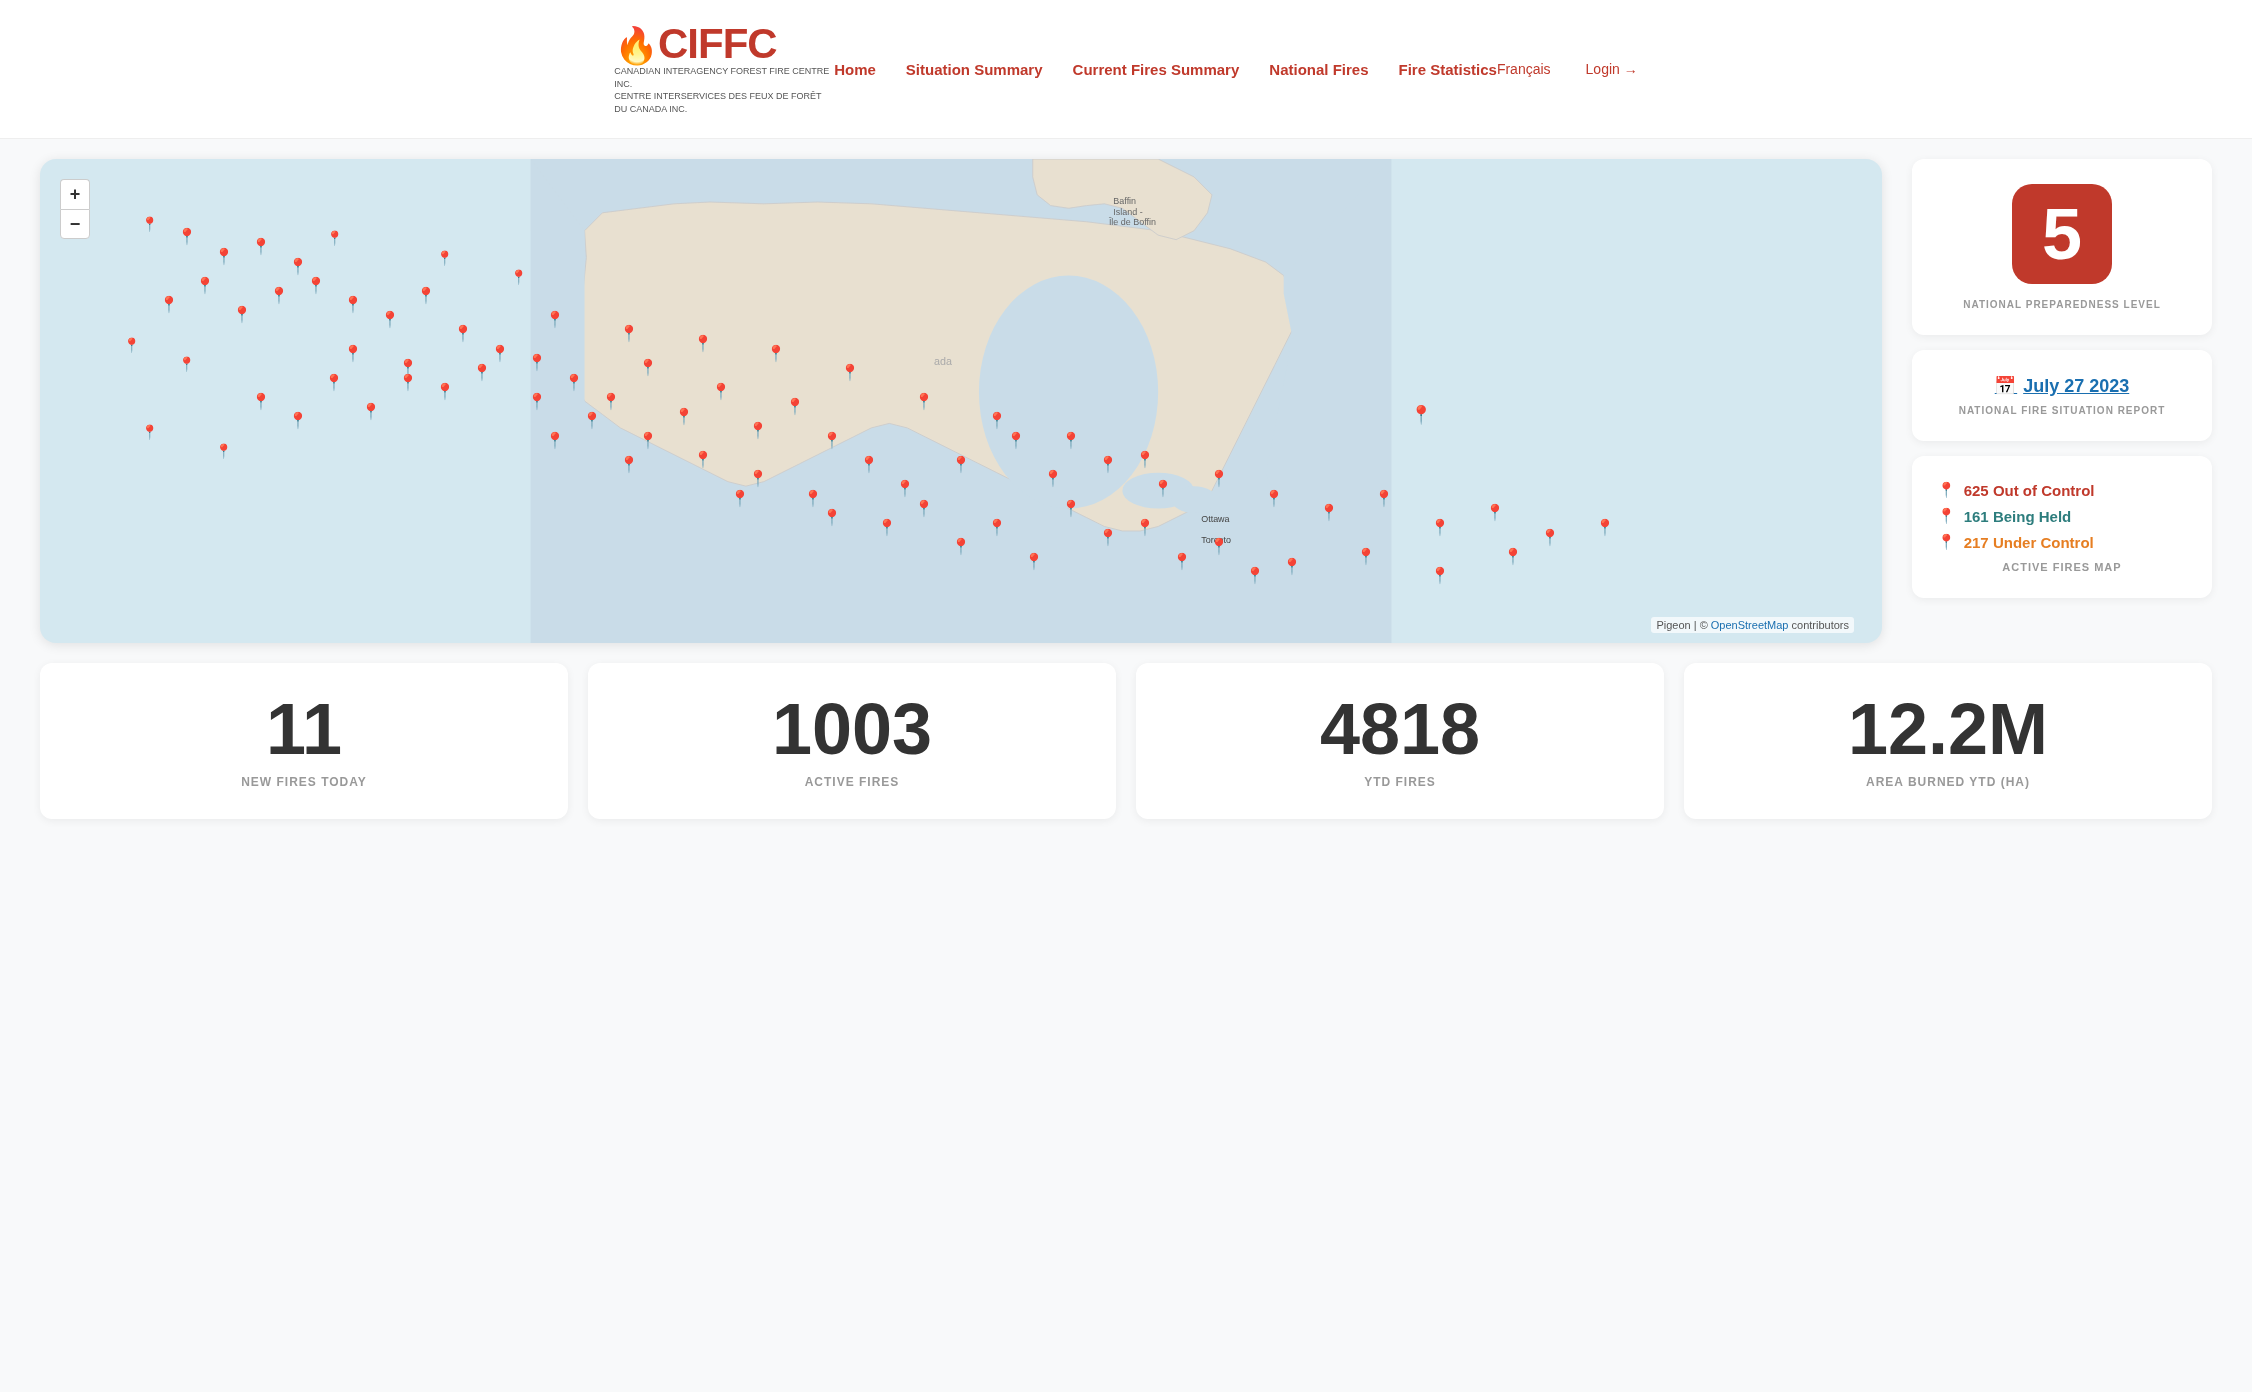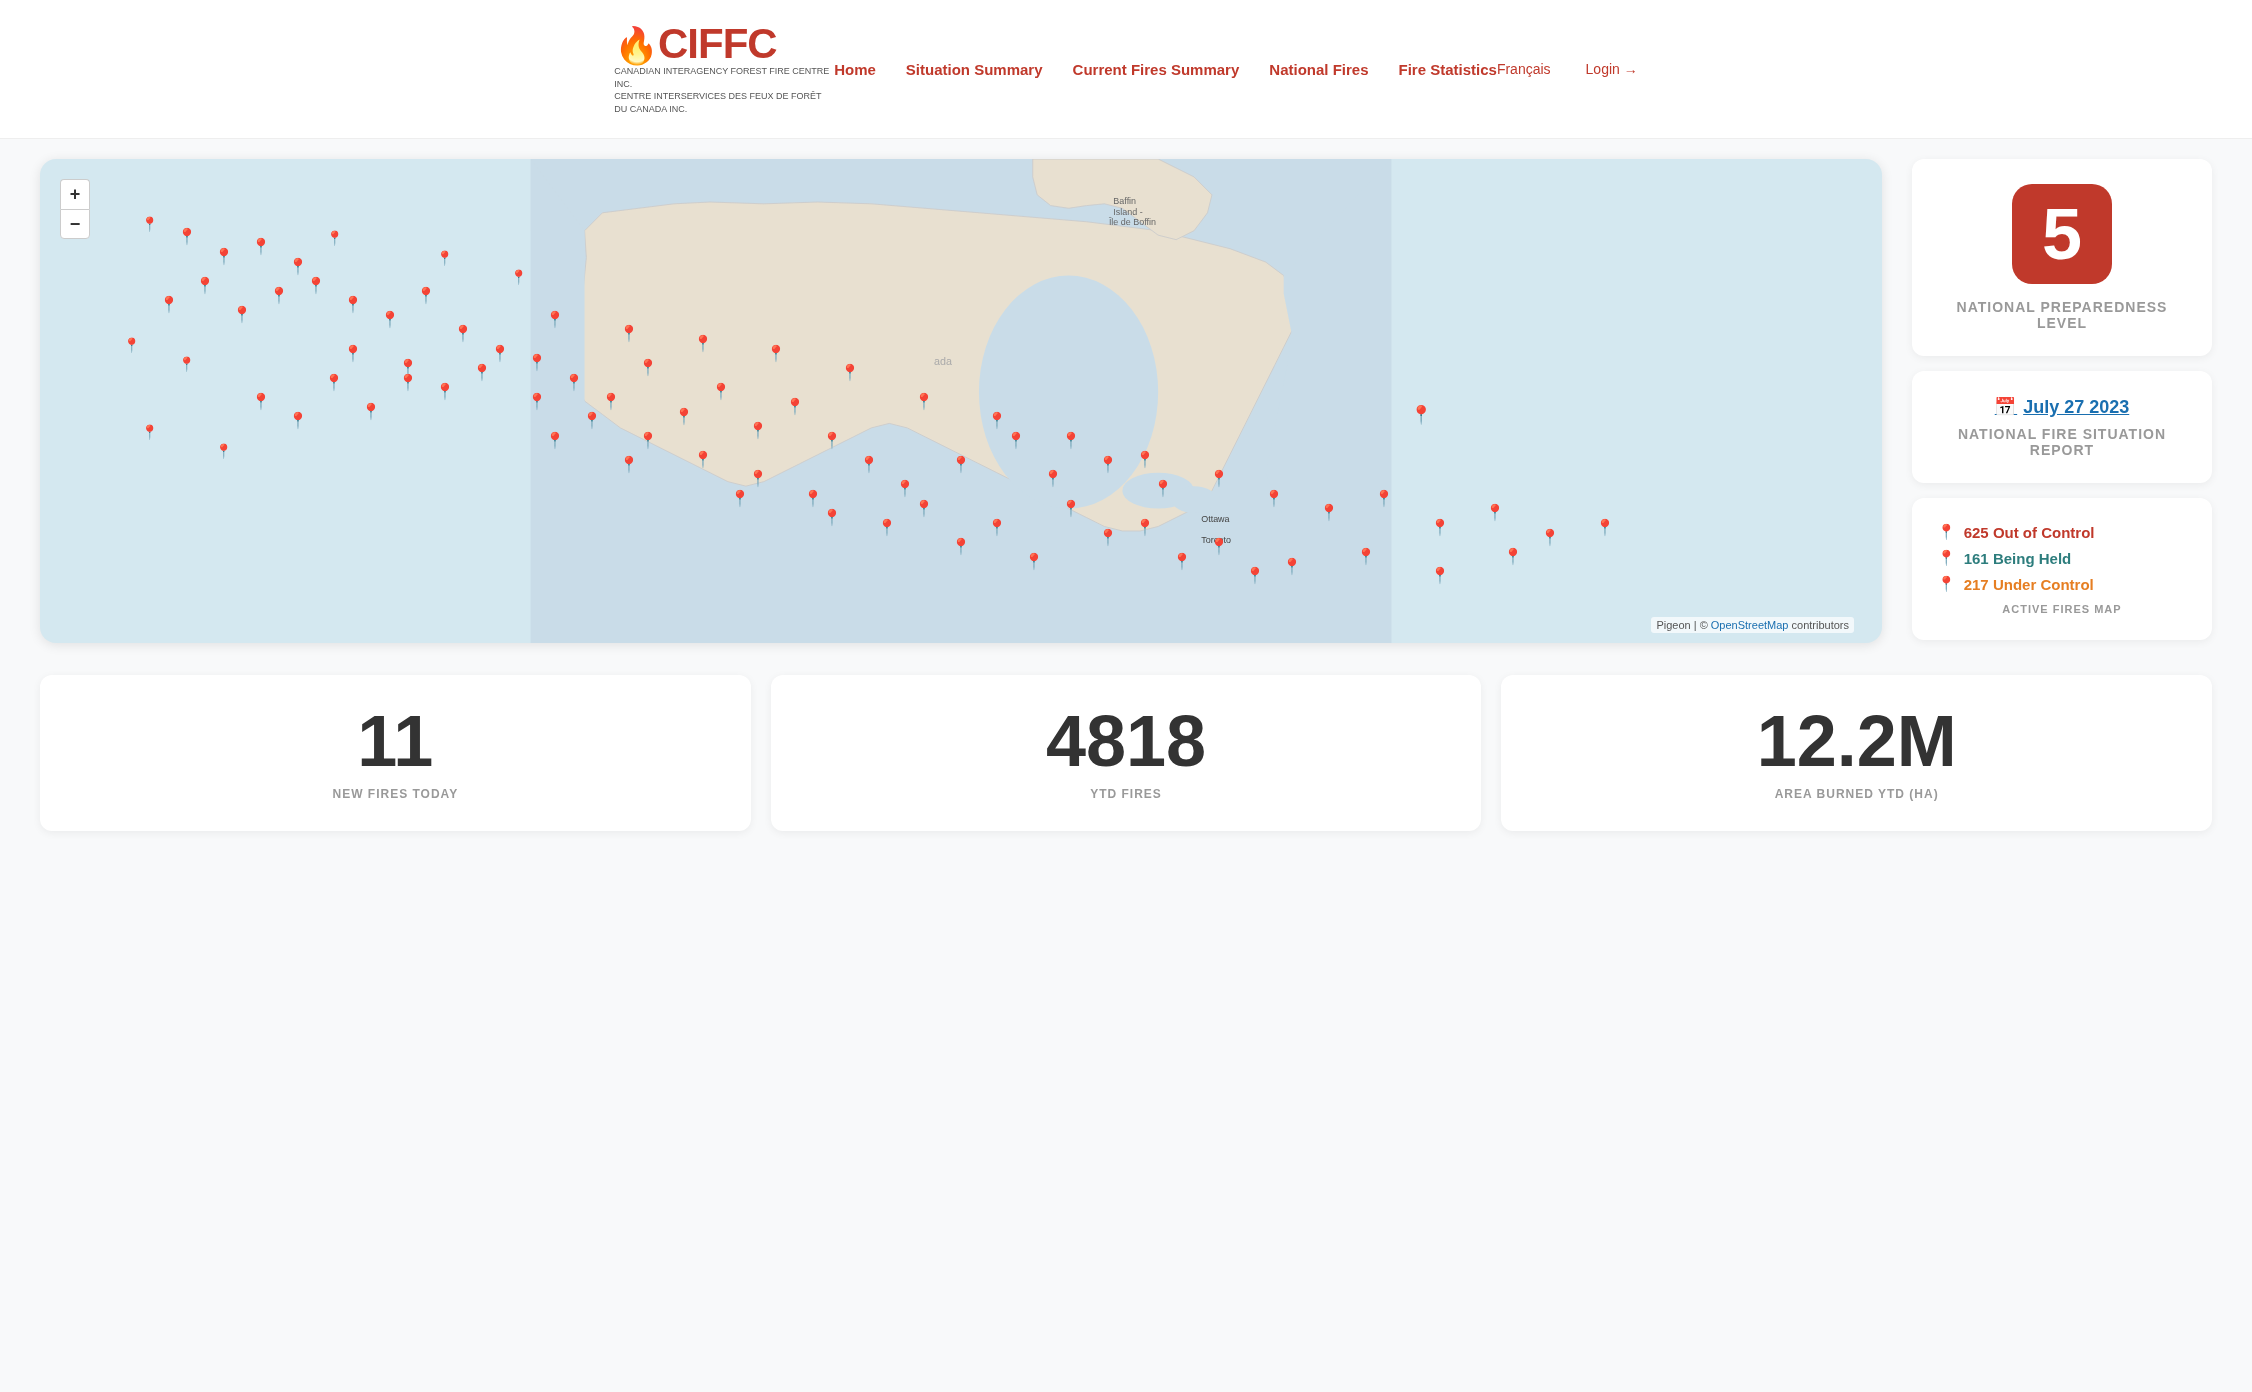--- a/index.html
+++ b/index.html
@@ -160,21 +160,21 @@
       width: 100px;
       height: 100px;
       border-radius: 20px;
       display: flex;
       align-items: center;
       justify-content: center;
       margin: 0 auto 15px auto;
     }
 
     .sidebar-label {
-      font-size: 14px;
+      font-size: 10px;
       font-weight: 700;
       color: #999;
       letter-spacing: 1px;
       text-transform: uppercase;
     }
 
     .report-date {
       font-size: 18px;
       font-weight: 700;
       color: #1a6fb0;
@@ -459,20 +459,24 @@
 
   </div>
 </div>
 
 <div class="stats-row">
   <div class="stat-card">
     <div class="stat-number">11</div>
     <div class="stat-label">NEW FIRES TODAY</div>
   </div>
   <div class="stat-card">
+    <div class="stat-number">1003</div>
+    <div class="stat-label">ACTIVE FIRES</div>
+  </div>
+  <div class="stat-card">
     <div class="stat-number">4818</div>
     <div class="stat-label">YTD FIRES</div>
   </div>
   <div class="stat-card">
     <div class="stat-number">12.2M</div>
     <div class="stat-label">AREA BURNED YTD (HA)</div>
   </div>
 </div>
 
 </body></html>

